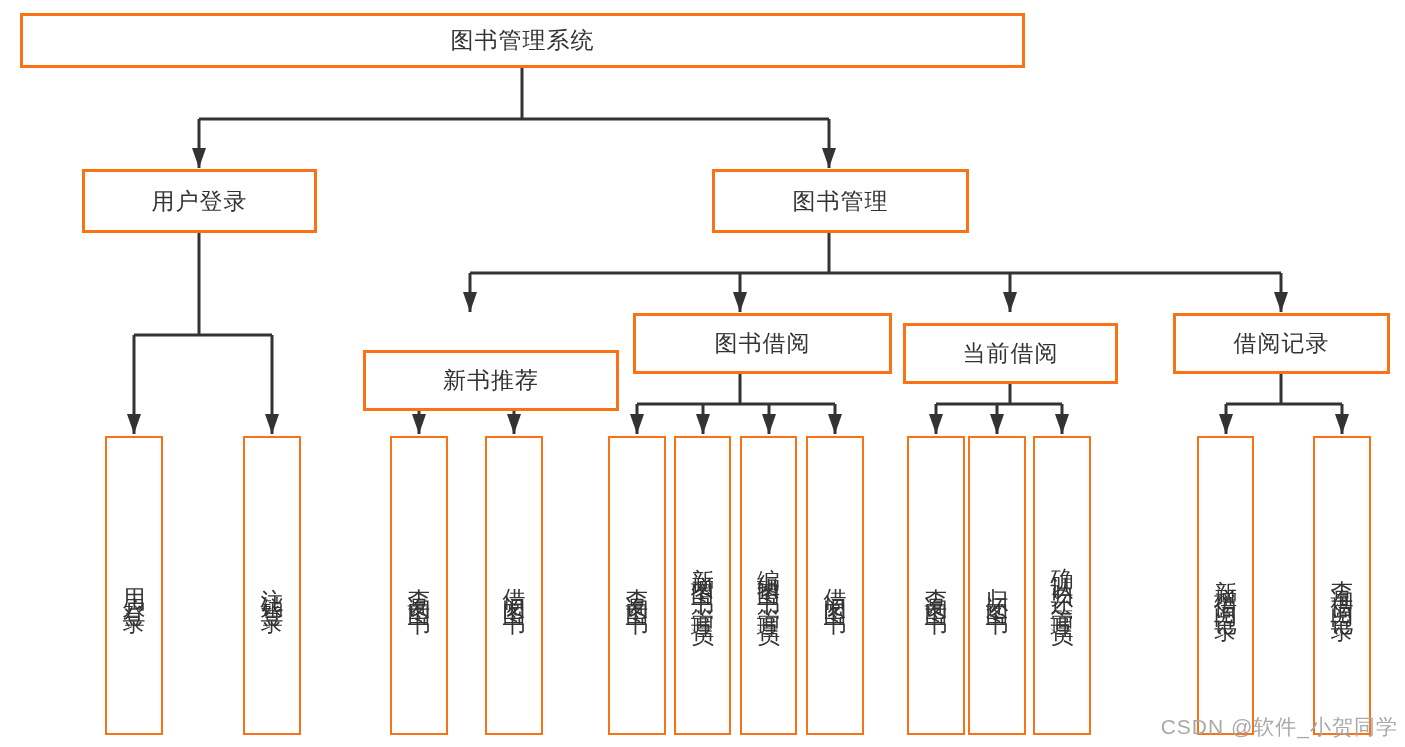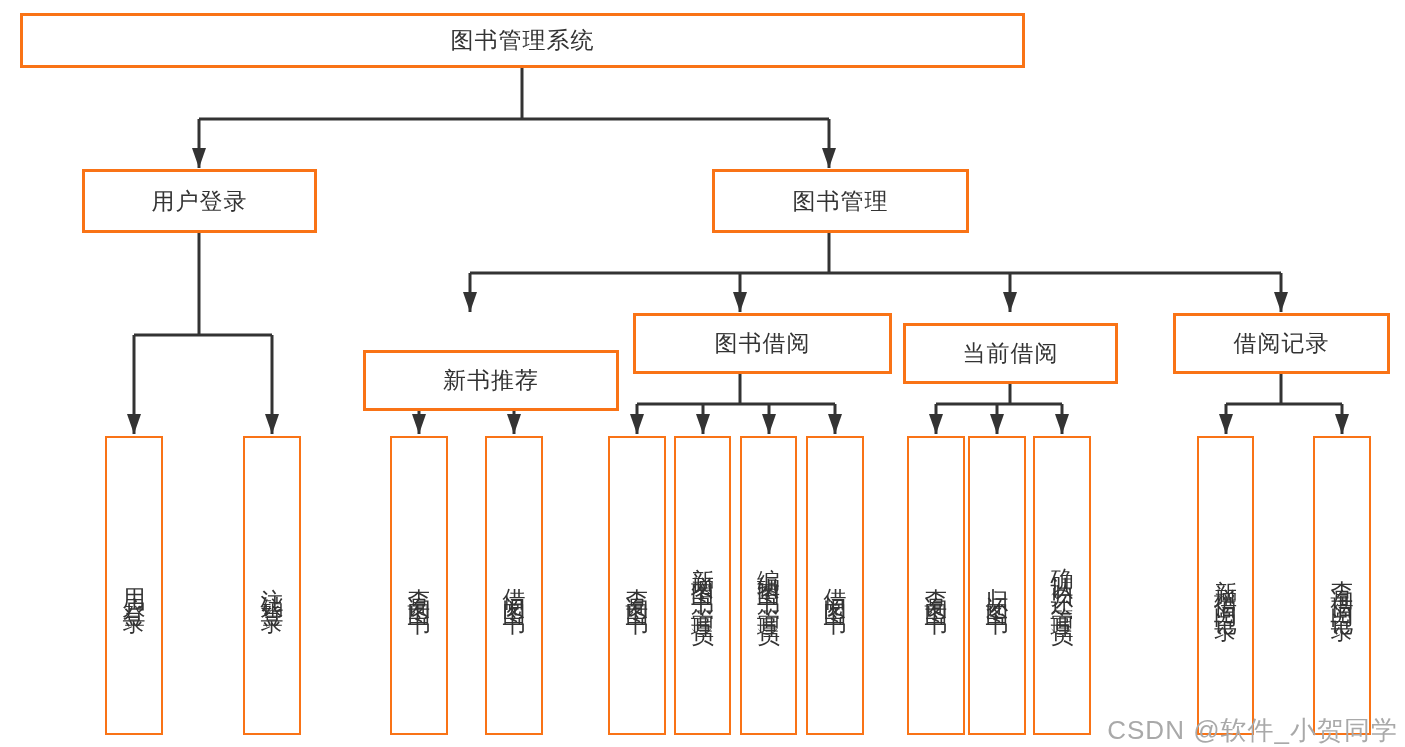--- a/index.html
+++ b/index.html
@@ -48,21 +48,21 @@
     text-orientation: mixed;
     font-size: 23px;
     line-height: 1;
     letter-spacing: 8px;
     white-space: nowrap;
   }
   .watermark {
     position: absolute;
     right: 7px;
     top: 713px;
-    font-size: 26px;
+    font-size: 21px;
     color: #a9a9a9;
     letter-spacing: 1px;
     z-index: 3;
     white-space: nowrap;
   }
 </style>
 </head>
 <body>
 
 <div class="stage">

